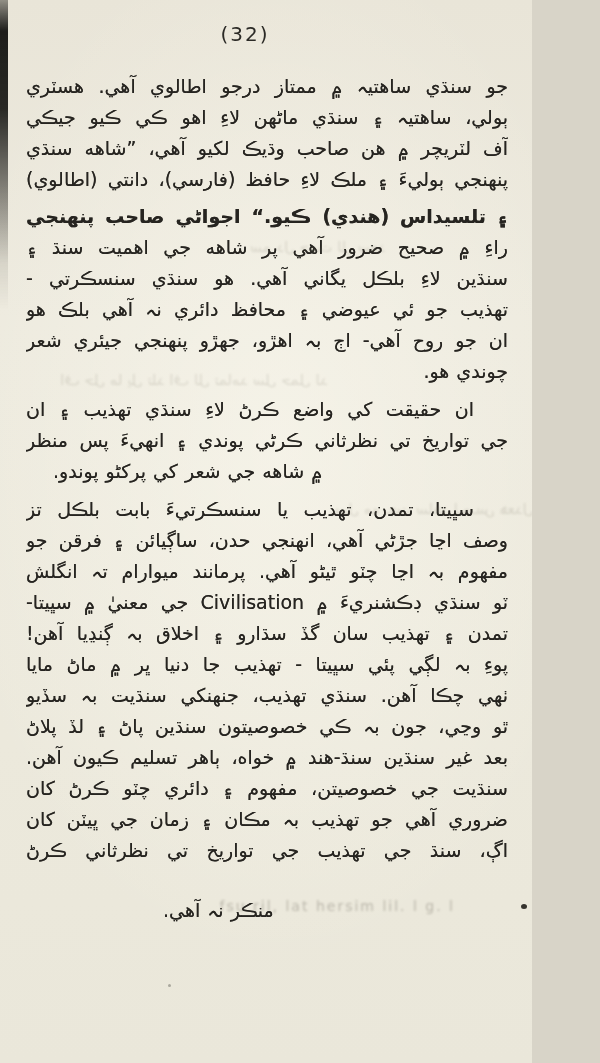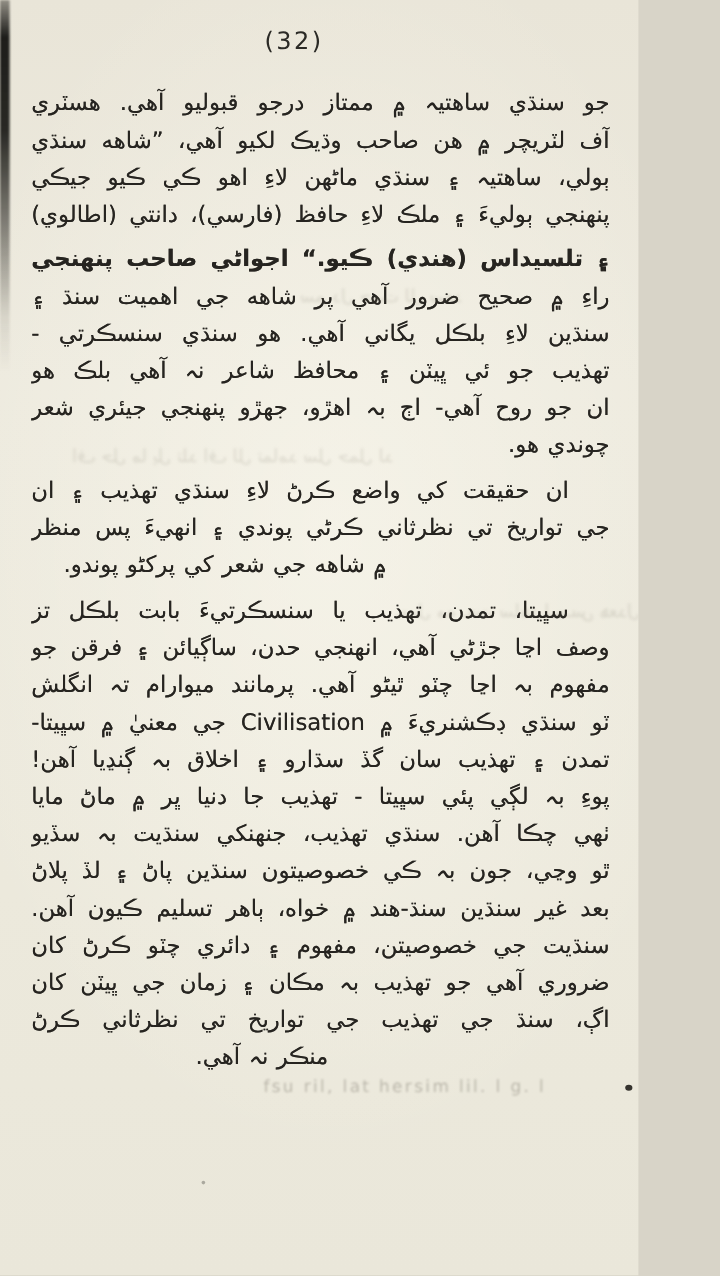--- a/index.html
+++ b/index.html
@@ -43,21 +43,21 @@
     overflow:hidden;
     text-align:justify;
     text-align-last:justify;
     word-spacing:1px;
   }
   .line.gap{margin-top:6px;font-weight:bold;}
   .line.start{margin-top:7px;padding-right:34px;}
   .line.end{text-align:left;text-align-last:right;}
   .line.pos-center-right{padding-left:180px;}
   .line.pos-center-left{text-align:left;text-align-last:left;padding-left:27px;}
-  .line.pos-left{text-align:left;text-align-last:left;padding-left:137px;}
+  .line.pos-left{text-align:left;text-align-last:left;padding-left:137px;margin-top:29px;}
   .ghost{
     position:absolute;
     direction:rtl;
     color:rgba(118,112,96,.30);
     filter:blur(1.3px);
     transform:scaleX(-1);
     font-size:15px;
     white-space:nowrap;
     overflow:hidden;
     pointer-events:none;
@@ -78,28 +78,28 @@
 </head>
 <body>
 
 <div class="page">
 
   <div class="edge-strip"></div>
 
   <div class="page-number">(32)</div>
 
   <div class="text-block" id="text-block">
-      <div class="line body">جو سنڌي ساهتيہ ۾ ممتاز درجو قبوليو آهي. هسٽري</div>
+      <div class="line body">جو سنڌي ساهتيہ ۾ ممتاز درجو اطالوي آهي. هسٽري</div>
+      <div class="line body">ٻولي، ساهتيہ ۽ سنڌي ماڻهن لاءِ اهو ڪي ڪيو جيڪي</div>
       <div class="line body">آف لٽريچر ۾ هن صاحب وڌيڪ لکيو آهي، ”شاهه سنڌي</div>
-      <div class="line body">ٻولي، ساهتيہ ۽ سنڌي ماڻهن لاءِ اهو ڪي ڪيو جيڪي</div>
       <div class="line body">پنهنجي ٻوليءَ ۽ ملڪ لاءِ حافظ (فارسي)، دانتي (اطالوي)</div>
       <div class="line body gap">۽ تلسيداس (هندي) ڪيو.“ اجواڻي صاحب پنهنجي ان</div>
       <div class="line body">راءِ ۾ صحيح ضرور آهي پر شاهه جي اهميت سنڌ ۽</div>
       <div class="line body">سنڌين لاءِ بلڪل يگاني آهي. هو سنڌي سنسڪرتي -</div>
-      <div class="line body">تهذيب جو ئي ڀيٽن ۽ محافظ شاعر نہ آهي بلڪ هو</div>
+      <div class="line body">تهذيب جو ئي عيوضي ۽ محافظ دائري نہ آهي بلڪ هو</div>
       <div class="line body">ان جو روح آهي- اڄ بہ اهڙو، جهڙو پنهنجي جيئري شعر</div>
       <div class="line end pos-center-right">چوندي هو.</div>
       <div class="line start">ان حقيقت کي واضع ڪرڻ لاءِ سنڌي تهذيب ۽ ان</div>
       <div class="line body">جي تواريخ تي نظرثاني ڪرڻي پوندي ۽ انهيءَ پس منظر</div>
       <div class="line end pos-center-left">۾ شاهه جي شعر کي پرکڻو پوندو.</div>
       <div class="line start">سڀيتا، تمدن، تهذيب يا سنسڪرتيءَ بابت بلڪل تز</div>
       <div class="line body">وصف اڃا جڙڻي آهي، انهنجي حدن، ساڳيائن ۽ فرقن جو</div>
       <div class="line body">مفهوم بہ اڃا چٽو ٿيڻو آهي. پرمانند ميوارام تہ انگلش</div>
       <div class="line body">ٽو سنڌي ڊڪشنريءَ ۾ Civilisation جي معنيٰ ۾ سڀيتا-</div>
       <div class="line body">تمدن ۽ تهذيب سان گڏ سڌارو ۽ اخلاق بہ ڳنڍيا آهن!</div>

